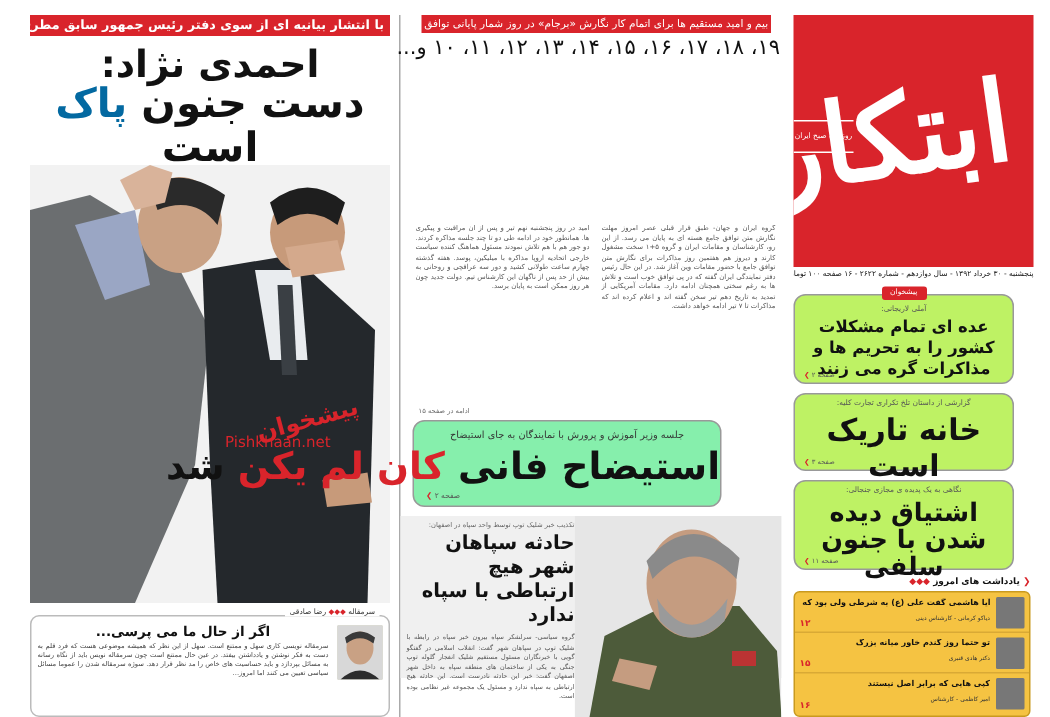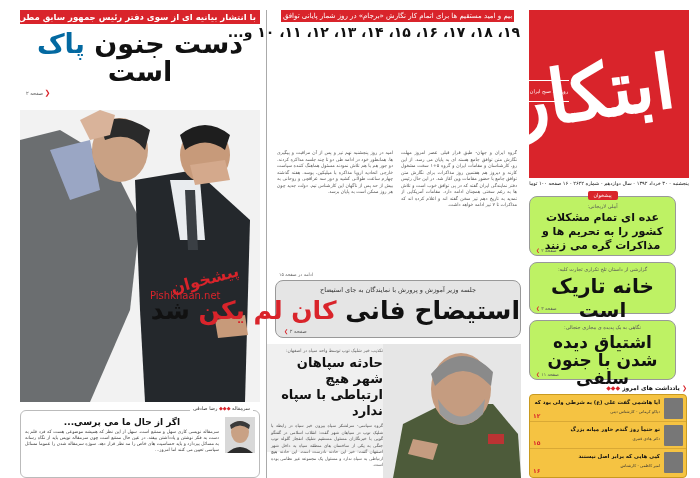--- a/index.html
+++ b/index.html
@@ -37,26 +37,26 @@
   .col-title { direction: rtl; font-size: 9px; font-weight: bold; text-align: center; margin-right: 36px; margin-top: 2px; }
   .col-body { direction: rtl; font-size: 4.5px; color: #444; line-height: 6px; margin-right: 36px; margin-top: 2px; text-align: justify; }
 
   
   .col-mid { position: absolute; left: 266px; top: 10px; width: 254px; height: 468px; border-left: 1px solid #aaa; }
   .red-kicker-mid {
     background: #d9242b; color: #fff; font-size: 7px; height: 12px; line-height: 12px;
     text-align: center; direction: rtl; margin: 0 6px 0 14px; white-space: nowrap; overflow: hidden;
   }
   .big-number { text-align: center; font-size: 88px; font-weight: bold; line-height: 92px; color: #000; height: 92px; font-family: "DejaVu Serif", serif; }
-  .sub-numbers { text-align: center; font-size: 14px; font-weight: bold; direction: rtl; color: #111; margin-top: 2px; white-space: nowrap; }
+  .sub-numbers { text-align: center; font-size: 14px; font-weight: normal; direction: rtl; color: #111; margin-top: 2px; white-space: nowrap; }
   .article-cols { position: absolute; left: 10px; top: 140px; width: 240px; height: 118px; display: flex; gap: 8px; direction: rtl; }
   .article-cols .txt { flex: 1; font-size: 4.6px; line-height: 6.5px; color: #555; text-align: justify; overflow: hidden; }
   .cont-ref { position: absolute; left: 12px; top: 262px; font-size: 4.5px; color: #666; direction: rtl; }
 
-  .box-interp { position: absolute; left: 8px; top: 270px; width: 246px; height: 58px; border: 1px solid #999; border-radius: 8px; background: #e5e5e5; }
+  .box-interp { position: absolute; left: 8px; top: 270px; width: 206px; height: 58px; border: 1px solid #999; border-radius: 8px; background: #86efac; }
   .box-interp .kick { direction: rtl; text-align: center; font-size: 6.5px; color: #333; margin-top: 5px; }
   .box-interp .head { direction: rtl; text-align: center; font-size: 25px; font-weight: bold; color: #111; margin-top: 2px; white-space: nowrap; }
   .box-interp .head .red { color: #d9242b; }
   .box-interp .pref { position: absolute; left: 8px; bottom: 3px; font-size: 5px; color: #555; }
   .box-interp .pref .arrow { color: #d9242b; }
 
   .story-bottom { position: absolute; left: 0; top: 334px; width: 254px; height: 108px; background: #f0f0f0; }
   .sb-text { position: absolute; left: 4px; top: 0; width: 112px; direction: rtl; }
   .sb-kick { font-size: 4.5px; color: #666; margin-top: 4px; }
   .sb-head { font-size: 13px; font-weight: bold; line-height: 16px; color: #111; margin-top: 2px; }
@@ -95,20 +95,21 @@
   .note-item .num { position: absolute; left: 3px; bottom: 2px; font-size: 6px; color: #d9242b; font-weight: bold; }
 </style>
 </head>
 <body>
 
 <div class="page">
 
   <div class="col-left">
     <div class="red-kicker">با انتشار بیانیه ای از سوی دفتر رئیس جمهور سابق مطرح شد:</div>
     <div class="lead-title">
+      <span class="l1">احمدی نژاد:</span>
       <span class="l2"><span>دست جنون </span><span class="red">پاک</span><span> است</span></span>
     </div>
     <div class="pageref"><span class="arrow">❮</span> <span>صفحه ۲</span></div>
 
     <div class="photo-lead">
       <svg width="240" height="292" viewBox="0 0 240 292">
         <rect width="240" height="292" fill="#f2f2f2"></rect>
 
         <path d="M0 30 L40 20 L90 50 L120 110 L110 200 L70 292 L0 292 Z" fill="#6b6e70"></path>
         <path d="M30 40 L70 30 L80 80 L50 90 Z" fill="#9aa6c4"></path>

